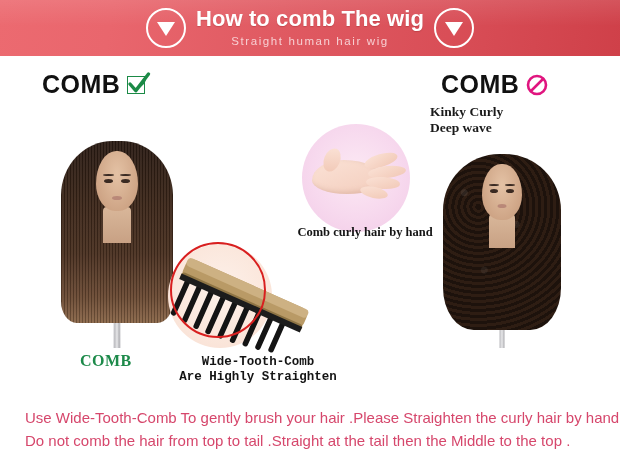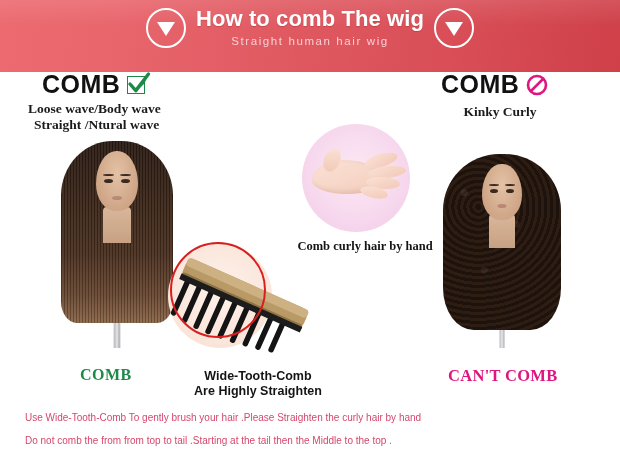--- a/index.html
+++ b/index.html
@@ -7,21 +7,21 @@
     width:620px;height:464px;
     background:#ffffff;
     font-family:"Liberation Sans", sans-serif;
     overflow:hidden;
     position:relative;
   }
   .page{position:relative;width:620px;height:464px;overflow:hidden;}
 
   
   .banner{
-    position:absolute;left:0;top:0;width:620px;height:72px;
+    position:absolute;left:0;top:0;width:620px;height:56px;
     background:linear-gradient(100deg,#ec6a70 0%,#e9666d 18%,#e05a62 45%,#d94e57 72%,#cf4049 100%);
     overflow:hidden;
   }
   .banner-sheen{
     position:absolute;left:0;top:0;width:620px;height:26px;
     background:linear-gradient(180deg,rgba(255,255,255,.10),rgba(255,255,255,0));
     pointer-events:none;
   }
   .banner-inner{
     position:absolute;left:0;top:0;width:620px;height:56px;
@@ -70,21 +70,21 @@
     border:1.6px solid #1b8a46;background:#ffffff;box-sizing:border-box;
   }
   .check-icon svg{position:absolute;left:-1px;top:-3px;}
 
   .ban-icon{width:22px;height:22px;flex:0 0 auto;}
 
   .sub-lines{
     position:absolute;
     font-family:"Liberation Serif", serif;
     font-weight:bold;font-size:13.5px;color:#1a1a1a;
-    line-height:16px;text-align:center;white-space:nowrap;
+    line-height:16px;text-align:left;white-space:nowrap;
   }
   .sub-left{left:28px;top:101px;width:200px;text-align:left;}
   .sub-left .l2{padding-left:6px;}
   .sub-right{left:430px;top:104px;width:140px;}
 
   
   .photo{position:absolute;overflow:hidden;background:#ffffff;}
   .wig-left{left:46px;top:133px;width:142px;height:215px;}
   .wig-right{left:438px;top:148px;width:128px;height:200px;}
 
@@ -155,46 +155,46 @@
     position:absolute;left:6px;top:6px;width:104px;height:104px;border-radius:50%;
     background:radial-gradient(circle at 50% 45%,#fdf1ea 0%,#fbe7dc 60%,#f7ddd0 100%);
   }
   .comb-ring{
     position:absolute;left:8px;top:4px;width:92px;height:92px;border-radius:50%;
     border:2.6px solid #d81f1f;
   }
   .comb-svg{position:absolute;left:0;top:0;}
 
   
-  .cap{position:absolute;white-space:nowrap;margin-top:14px;}
+  .cap{position:absolute;white-space:nowrap;}
   .cap-comb-green{
     left:80px;top:352px;
     font-family:"Liberation Serif", serif;font-weight:bold;
     font-size:16px;color:#1d8a4a;letter-spacing:.5px;
   }
   .cap-wide{
     left:178px;top:355px;width:160px;text-align:center;
-    font-family:Liberation Sans, sans-serif;font-weight:bold;
+    font-family:Liberation Mono, monospace;font-weight:bold;
     font-size:12.5px;color:#141414;line-height:15px;white-space:normal;
   }
   .cap-cant{
     left:448px;top:352px;
     font-family:"Liberation Serif", serif;font-weight:bold;
     font-size:16.5px;color:#e0157f;letter-spacing:.3px;
   }
   .cap-hand{
     left:290px;top:224px;width:150px;text-align:center;
     font-family:"Liberation Serif", serif;font-weight:bold;
     font-size:12.5px;color:#141414;line-height:16px;white-space:normal;
   }
 
   
   .footer{
     position:absolute;left:25px;top:406px;width:580px;
-    color:#d6476c;font-size:10px;line-height:23px;
+    color:#d6476c;font-size:15px;line-height:23px;
     font-family:"Liberation Sans", sans-serif;
   }
   .footer div{white-space:nowrap;}
 </style>
 </head>
 <body>
 
 <div class="page">
 
   <div class="banner">
@@ -216,36 +216,33 @@
   <div class="comb-head comb-head-left">
     <span class="word">COMB</span>
     <span class="check-icon">
       <span class="box"></span>
       <svg width="26" height="26" viewBox="0 0 26 26">
         <path d="M4.5 13.5 L9.5 19 L22 3.5 L18.5 12.5 L10 20.5 Z" fill="#1b8a46"></path>
         <path d="M4 13 L9.8 19.6 L22.5 3" stroke="#1b8a46" stroke-width="3.4" fill="none" stroke-linecap="round" stroke-linejoin="round"></path>
       </svg>
     </span>
   </div>
-  <div class="sub-lines sub-left">
-    <div>Loose wave/Body wave</div>
-    <div class="l2">Straight /Ntural wave</div>
-  </div>
 
   <div class="comb-head comb-head-right">
     <span class="word">COMB</span>
     <span class="ban-icon">
       <svg width="22" height="22" viewBox="0 0 22 22">
         <circle cx="11" cy="11" r="9" fill="none" stroke="#e0157f" stroke-width="2.6"></circle>
         <line x1="5" y1="17" x2="17" y2="5" stroke="#e0157f" stroke-width="2.6" stroke-linecap="round"></line>
       </svg>
     </span>
   </div>
   <div class="sub-lines sub-right">
     <div>Kinky Curly</div>
+    <div>Deep wave</div>
   </div>
 
   <div class="photo wig-left">
     <div class="wig-stage">
       <div class="stand-base" style="bottom:0;width:7px;height:84px;"></div>
       <div class="pole" style="bottom:0;width:5px;height:84px;"></div>
       <div class="clamp" style="bottom:62px;width:22px;height:14px;"></div>
       <div class="stand-base" style="bottom:74px;width:70px;height:16px;border-radius:3px;"></div>
       <div class="neck" style="top:62px;width:30px;height:40px;"></div>
       <div class="face" style="top:18px;width:48px;height:62px;"></div>
@@ -319,20 +316,19 @@
     <div>Comb curly hair by hand</div>
   </div>
 
   <div class="cap cap-comb-green">COMB</div>
 
   <div class="cap cap-wide">
     <div>Wide-Tooth-Comb</div>
     <div>Are Highly Straighten</div>
   </div>
 
-  <div class="cap cap-cant">CAN'T COMB</div>
 
   <div class="footer">
     <div>Use Wide-Tooth-Comb To gently brush your hair .Please Straighten the curly hair by hand</div>
-    <div>Do not comb the from from top to tail .Starting at the tail then the Middle to the top .</div>
+    <div>Do not comb the hair from top to tail .Straight at the tail then the Middle to the top .</div>
   </div>
 
 </div>
 
 </body></html>

